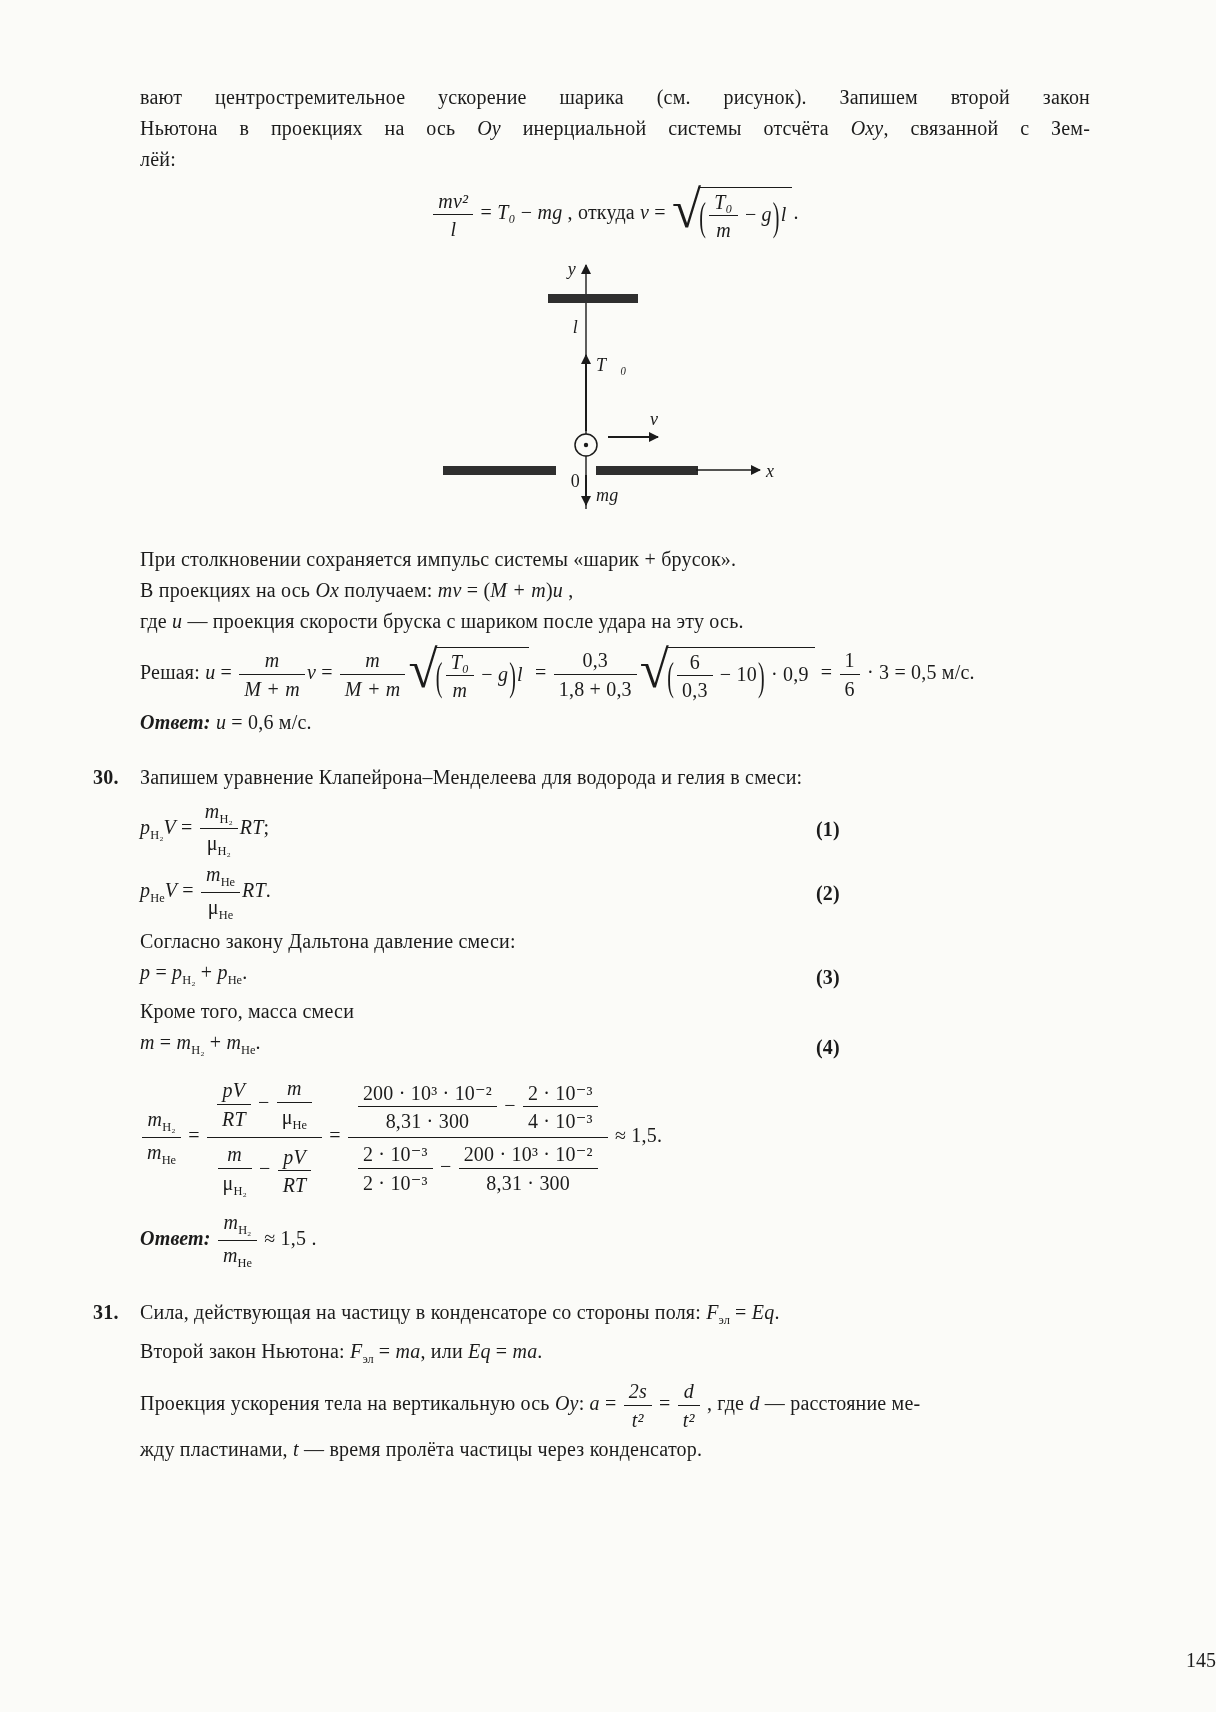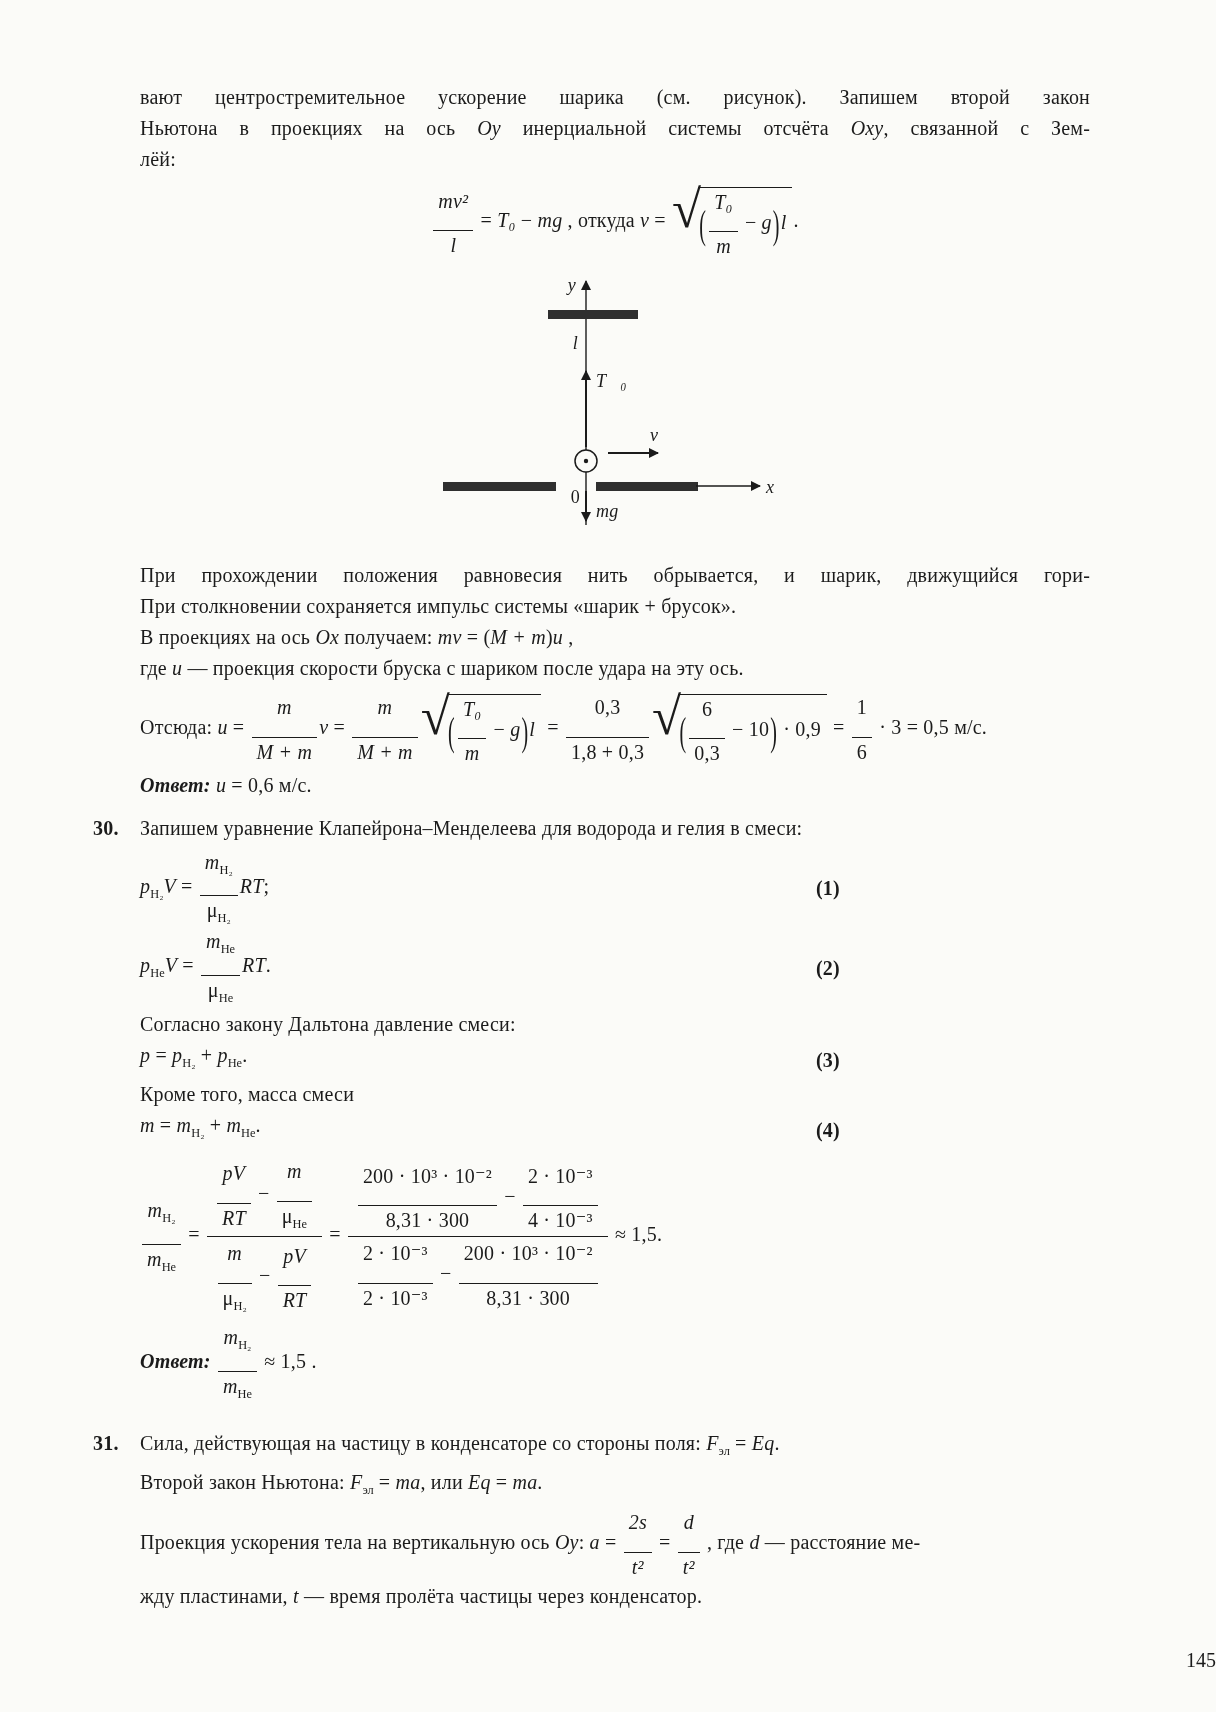--- a/index.html
+++ b/index.html
@@ -6,21 +6,21 @@
   body{width:1216px;height:1712px;background:#fbfbf8;font-family:"Liberation Serif","DejaVu Serif",serif;color:#1b1b1b;}
   .page{position:relative;width:1216px;height:1712px;overflow:hidden;background:#fbfbf8;}
   .content{position:absolute;left:140px;top:82px;width:950px;font-size:20px;line-height:31px;letter-spacing:0.2px;}
   .it{font-style:italic;}
   .bi{font-weight:bold;font-style:italic;}
   .jline{text-align:justify;text-align-last:justify;}
   .eqline{white-space:nowrap;}
   .center{text-align:center;}
   sub{font-size:0.62em;font-style:normal;letter-spacing:0;}
   .frac{display:inline-block;vertical-align:middle;text-align:center;line-height:1.12;margin:0 2px;}
-  .fn{display:block;border-bottom:1.5px solid #1b1b1b;padding:1px 5px 18px;}
+  .fn{display:block;border-bottom:1.5px solid #1b1b1b;padding:1px 5px 2px;}
   .fd{display:block;padding:3px 5px 1px;}
   .bigfrac>.fn{padding:2px 8px 4px;}
   .bigfrac>.fd{padding:4px 8px 2px;}
   .sqrt{display:inline-flex;align-items:flex-start;vertical-align:middle;margin:0 1px;}
   .rsym{font-size:53px;line-height:1;font-style:normal;transform:translateY(-4px);}
   .rbody{display:inline-block;border-top:1.7px solid #1b1b1b;padding:2px 6px 0 0;margin-left:-3px;}
   .bp{display:inline-block;vertical-align:middle;transform:scaleY(2.05);padding:0 1px;font-style:normal;}
   .prob{position:relative;}
   .pnum{position:absolute;left:-47px;top:0;font-weight:bold;}
   .eqrow{position:relative;}
@@ -68,39 +68,38 @@
       <text x="140" y="84" text-anchor="end">l</text>
       <text x="158" y="122">T⃗₀</text>
       <text x="212" y="176">v⃗</text>
       <text x="142" y="238" text-anchor="end" class="up">0</text>
       <text x="328" y="228">x</text>
       <text x="158" y="252">mg⃗</text>
     </svg>
   </div>
 
   <div>
-    <div class="jline"><span>При прохождении положения равновесия нить обрывается, и шарик, движущийся гори-</span></div>
     <div><span>При столкновении сохраняется импульс системы «шарик + брусок».</span></div>
   </div>
 
   <div class="eqline"><span>В проекциях на ось </span><span class="it">Ox</span><span> получаем: </span><span class="it">mv</span><span> = </span><span>(</span><span class="it">M + m</span><span>)</span><span class="it">u</span><span> ,</span></div>
 
   <div><span>где </span><span class="it">u</span><span> — проекция скорости бруска с шариком после удара на эту ось.</span></div>
 
-  <div class="eqline" style="margin:10px 0 4px;"><span>Отсюда: </span><span class="it">u</span><span> = </span><span class="frac"><span class="fn it">m</span><span class="fd it">M + m</span></span><span class="it">v</span><span> = </span><span class="frac"><span class="fn it">m</span><span class="fd it">M + m</span></span><span class="sqrt">
+  <div class="eqline" style="margin:10px 0 4px;"><span>Решая: </span><span class="it">u</span><span> = </span><span class="frac"><span class="fn it">m</span><span class="fd it">M + m</span></span><span class="it">v</span><span> = </span><span class="frac"><span class="fn it">m</span><span class="fd it">M + m</span></span><span class="sqrt">
           <span class="rsym">√</span>
           <span class="rbody"><span class="bp">(</span><span class="frac"><span class="fn it">T₀</span><span class="fd it">m</span></span><span> − </span><span class="it">g</span><span class="bp">)</span><span class="it">l</span></span>
         </span><span> = </span><span class="frac"><span class="fn">0,3</span><span class="fd">1,8 + 0,3</span></span><span class="sqrt">
           <span class="rsym">√</span>
           <span class="rbody"><span class="bp">(</span><span class="frac"><span class="fn">6</span><span class="fd">0,3</span></span><span> − 10</span><span class="bp">)</span><span> · 0,9</span></span>
         </span><span> = </span><span class="frac"><span class="fn">1</span><span class="fd">6</span></span><span> · 3 = 0,5 м/с.</span></div>
 
   <div><span class="bi">Ответ:</span><span class="it"> u</span><span> = 0,6 м/с.</span></div>
 
-  <div class="prob" style="margin-top:12px;">
+  <div class="prob" style="margin-top:24px;">
     <span class="pnum">30.</span>
     <div>Запишем уравнение Клапейрона–Менделеева для водорода и гелия в смеси:</div>
 
     <div class="eqrow eqline" style="margin:6px 0 2px;"><span class="it">p</span><sub>H₂</sub><span class="it">V</span><span> = </span><span class="frac"><span class="fn"><span class="it">m</span><sub>H₂</sub></span><span class="fd"><span>μ</span><sub>H₂</sub></span></span><span class="it">RT</span><span>;</span><span class="tag">(1)</span></div>
 
     <div class="eqrow eqline" style="margin:2px 0;"><span class="it">p</span><sub>He</sub><span class="it">V</span><span> = </span><span class="frac"><span class="fn"><span class="it">m</span><sub>He</sub></span><span class="fd"><span>μ</span><sub>He</sub></span></span><span class="it">RT</span><span>.</span><span class="tag">(2)</span></div>
 
     <div>Согласно закону Дальтона давление смеси:</div>
 
     <div class="eqrow eqline"><span class="it">p</span><span> = </span><span class="it">p</span><sub>H₂</sub><span> + </span><span class="it">p</span><sub>He</sub><span>.</span><span class="tag">(3)</span></div>

